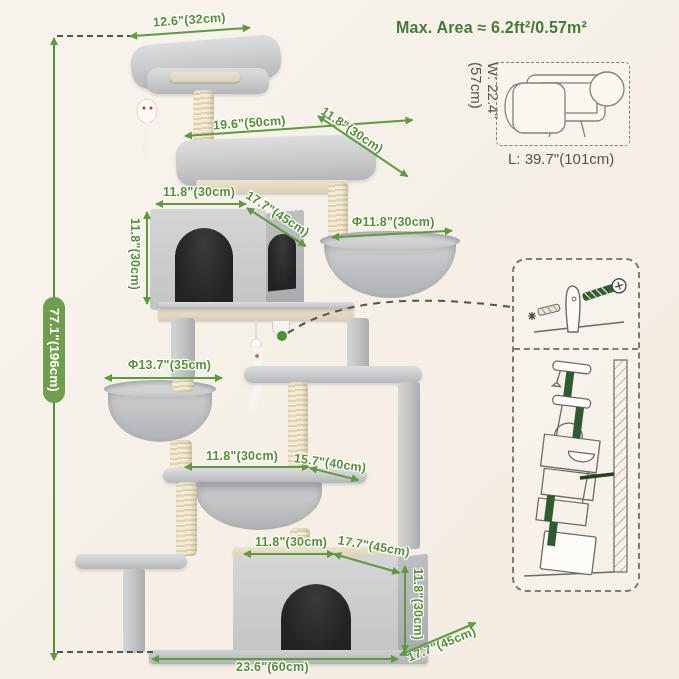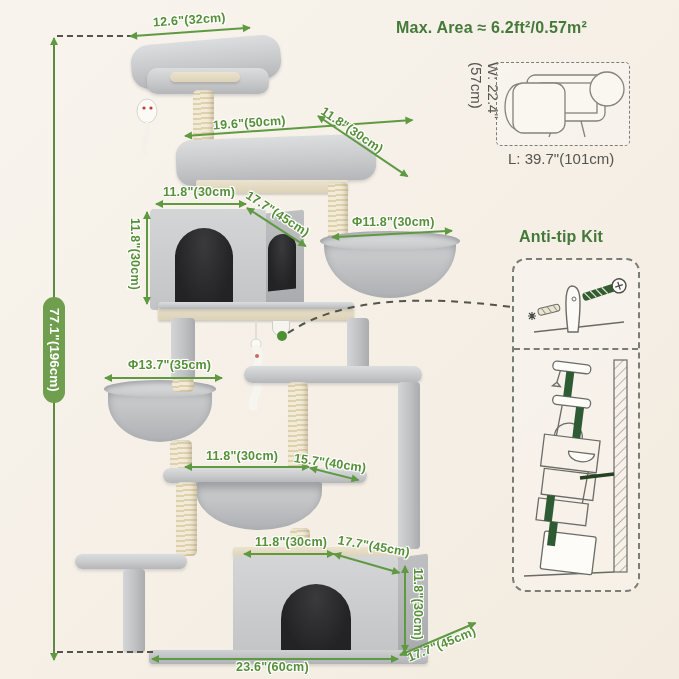--- a/index.html
+++ b/index.html
@@ -180,21 +180,20 @@
         <rect x="44" y="20" width="56" height="30" fill="none"></rect>
         <circle cx="110" cy="26" r="17"></circle>
         <path d="M58 58 L52 74 M84 58 L88 74" fill="none"></path>
         <ellipse cx="22" cy="44" rx="14" ry="23"></ellipse>
         <rect x="16" y="20" width="52" height="50" rx="10"></rect>
       </g>
     </svg>
   </div>
   <div class="fp-label" style="left:508px;top:150px;">L: 39.7"(101cm)</div>
 
-  <div class="heading" style="left:519px;top:228px;">Anti-tip Kit</div>
 
   <svg class="abs" style="left:0;top:0;pointer-events:none;" width="679" height="679" viewBox="0 0 679 679">
     <path d="M288 333 C 340 298, 420 295, 511 307" fill="none" stroke="#53554a" stroke-width="2" stroke-dasharray="7 6"></path>
   </svg>
   <div class="panel" style="left:512px;top:258px;width:124px;height:330px;">
 
     <div class="abs" style="left:0;top:88px;width:100%;border-top:2px dashed #7b7d74;"></div>
 
     <svg class="abs" style="left:6px;top:6px;" width="112" height="78" viewBox="0 0 112 78">
       <path d="M14 66 L104 56" stroke="#6b6b66" stroke-width="1.4" fill="none"></path>

